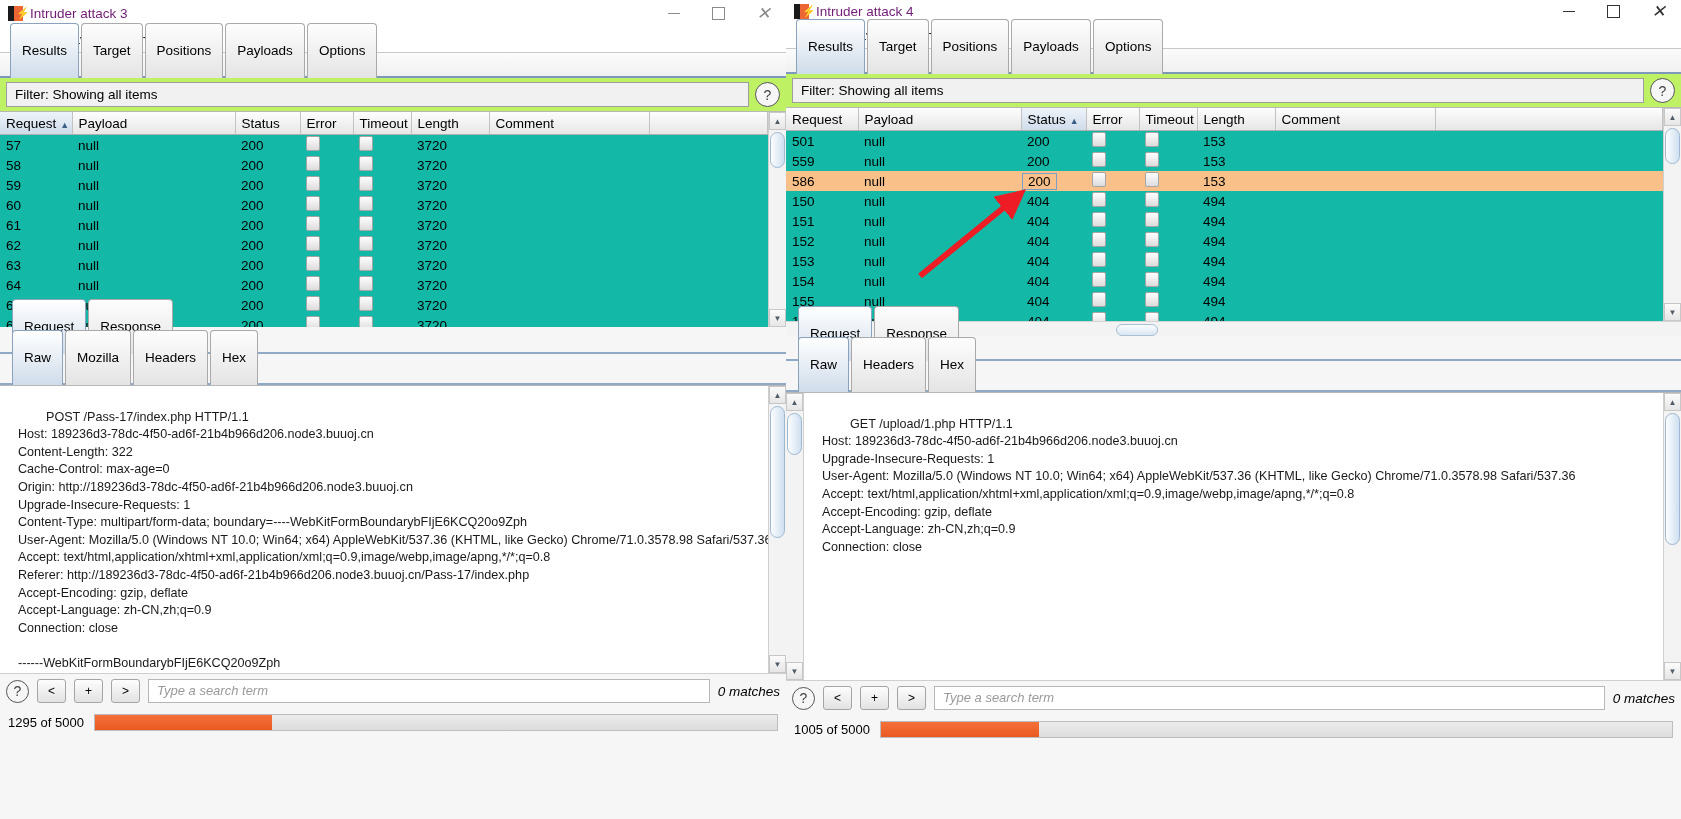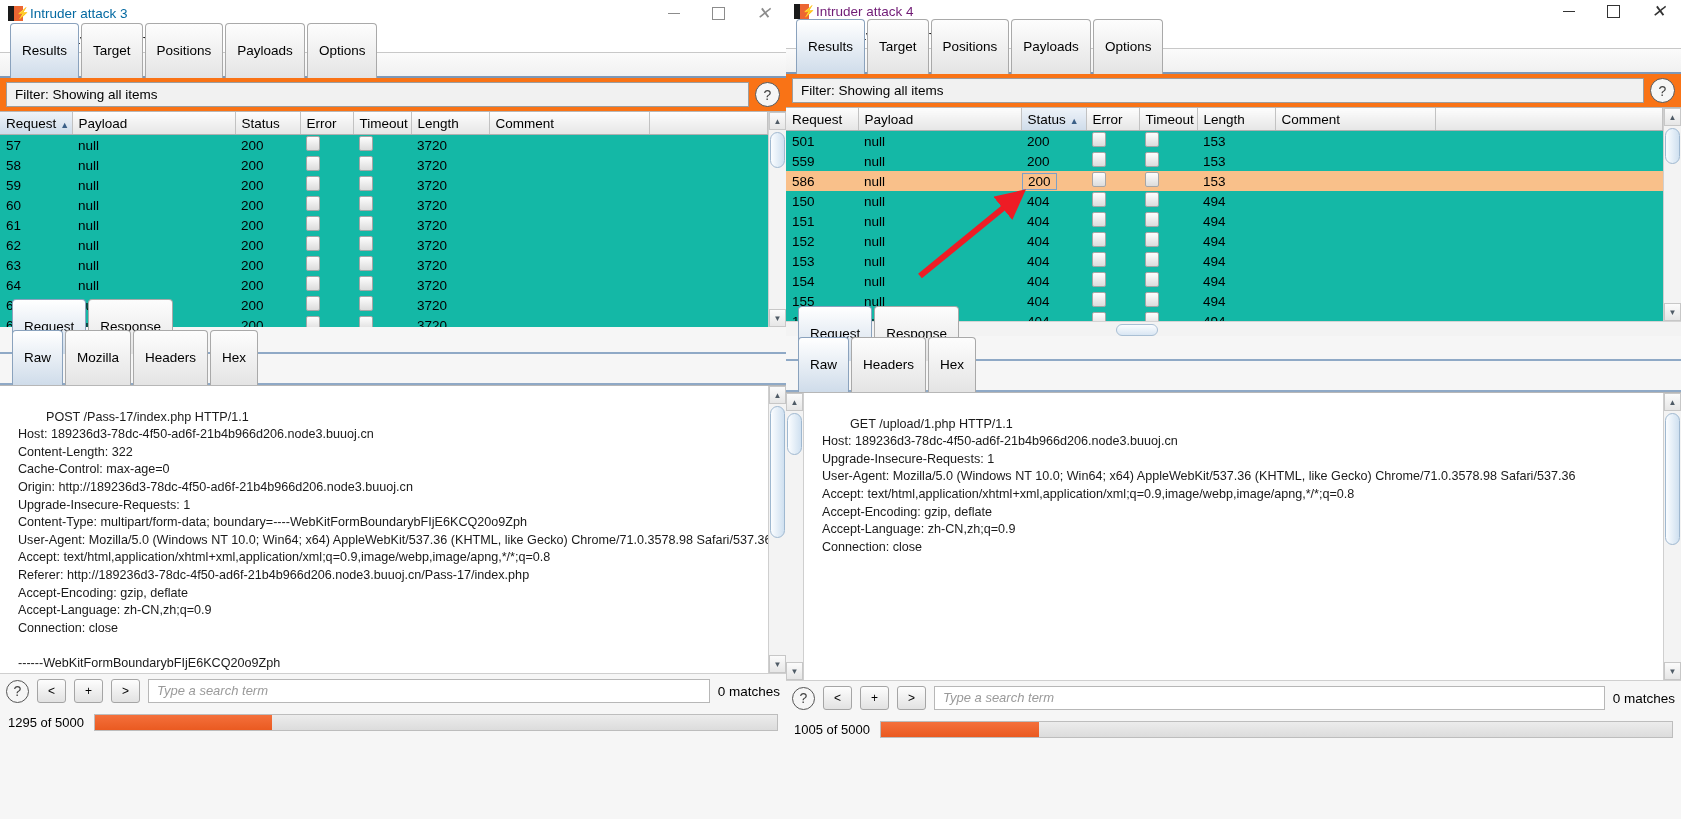--- a/index.html
+++ b/index.html
@@ -15,21 +15,21 @@
   .win{position:absolute;top:0;height:819px;background:#f6f6f6;overflow:hidden;}
   .win-left{left:0;width:786px;border-right:1px solid #9a9a9a;}
   .win-right{left:786px;width:895px;}
 
   .titlebar{height:27px;background:#ffffff;display:flex;align-items:center;padding:0 0 0 8px;position:relative;}
   .win-right .titlebar{height:23px;}
   .app-icon{width:15px;height:15px;position:relative;flex:0 0 auto;margin-right:7px;}
   .app-icon .blk{position:absolute;left:0;top:0;width:6px;height:15px;background:#1a1a1a;}
   .app-icon .org{position:absolute;left:6px;top:0;width:9px;height:15px;background:#ec6633;}
   .app-icon .bolt{position:absolute;left:8px;top:1px;color:#fff;font-size:11px;line-height:13px;font-weight:bold;}
-  .title-text{color:#0369a1;font-size:13.5px;}
+  .title-text{color:#701a75;font-size:13.5px;}
   .win-right .title-text{color:#701a75;}
   .wbtns{position:absolute;right:0;top:0;height:100%;display:flex;align-items:center;}
   .wbtn{width:45px;height:100%;display:flex;align-items:center;justify-content:center;color:#8c8c8c;font-size:14px;}
   .win-right .wbtn{color:#333;}
   .wbtn .min{display:block;width:12px;height:1px;background:currentColor;}
   .wbtn .max{display:block;width:11px;height:11px;border:1px solid currentColor;}
   .wbtn .cls{font-size:17px;line-height:14px;font-weight:300;}
 
   .menubar{height:25px;display:flex;align-items:center;gap:14px;padding-left:12px;background:#ffffff;font-size:13.5px;}
   .menubar .mi{cursor:default;}
@@ -41,21 +41,21 @@
   .tabrow::after{content:"";position:absolute;left:0;right:0;bottom:0;height:2px;background:#7d98b8;}
   .tab{height:22px;line-height:22px;padding:16px 11px;margin-right:2px;font-size:13.5px;
        border:1px solid #a9a9a9;border-bottom:none;border-radius:4px 4px 0 0;
        background:linear-gradient(#fdfdfd,#e4e4e4);position:relative;z-index:2;}
   .tab.active{background:linear-gradient(#ffffff,#cfdcea);border-color:#8aa2bd;font-weight:normal;}
 
   .subtabrow{display:flex;align-items:flex-end;height:25px;padding-left:12px;background:#f6f6f6;position:relative;}
   .subtabrow::after{content:"";position:absolute;left:0;right:0;bottom:0;height:2px;background:#8fa9c6;}
 
   
-  .filterbar{display:flex;align-items:center;padding:4px 6px 4px 6px;background:#f97316;gap:6px;}
+  .filterbar{display:flex;align-items:center;padding:4px 6px 4px 6px;background:#bef264;gap:6px;}
   .filterbox{flex:1;height:23px;line-height:23px;background:#f1f1f1;border:1px solid #9d9d9d;padding:0 8px;font-size:13.5px;}
   .help-ic{width:23px;height:23px;border:1.6px solid #555;border-radius:50%;
            display:flex;align-items:center;justify-content:center;font-size:14px;color:#444;flex:0 0 auto;background:#f6f6f6;}
 
   
   .tablewrap{display:flex;background:#14b8a6;border-top:1px solid #b7b7b7;}
   .tbl{flex:1;overflow:hidden;}
   table.results{border-collapse:collapse;table-layout:fixed;width:100%;font-size:13.5px;}
   table.results th{
     background:linear-gradient(#fdfdfd,#e6e6e6);
@@ -83,21 +83,21 @@
   .rawwrap{display:flex;background:#fff;border-top:1px solid #b7b7b7;}
   .raw{flex:1;padding:5px 4px 4px 18px;font-family:"Liberation Sans", sans-serif;font-size:12.6px;line-height:17.6px;
        white-space:pre;overflow:hidden;color:#1a1a1a;}
 
   
   .searchbar{display:flex;align-items:center;gap:8px;padding:5px 6px;background:#f6f6f6;border-top:1px solid #cfcfcf;}
   .sbtn{width:27px;height:22px;border:1px solid #a5a5a5;border-radius:3px;
         background:linear-gradient(#fdfdfd,#e2e2e2);display:flex;align-items:center;justify-content:center;font-size:12px;}
   .sinput{flex:1;height:22px;line-height:22px;border:1px solid #b7b7b7;background:#fff;padding:0 8px;
           font-style:italic;color:#9a9a9a;font-size:13px;}
-  .matches{font-size:13.5px;white-space:nowrap;}
+  .matches{font-size:13.5px;white-space:nowrap;font-style:italic;}
 
   .statusbar{display:flex;align-items:center;gap:10px;padding:6px 8px 8px 8px;background:#f6f6f6;}
   .status-text{font-size:13px;white-space:nowrap;}
   .progress{flex:1;height:15px;background:linear-gradient(#ececec,#dcdcdc);border:1px solid #bdbdbd;position:relative;overflow:hidden;}
   .progress .fill{position:absolute;left:0;top:0;bottom:0;background:linear-gradient(#f4703b,#ea5a21);}
 
   
   .annot{position:absolute;pointer-events:none;}
 </style>
 </head>

